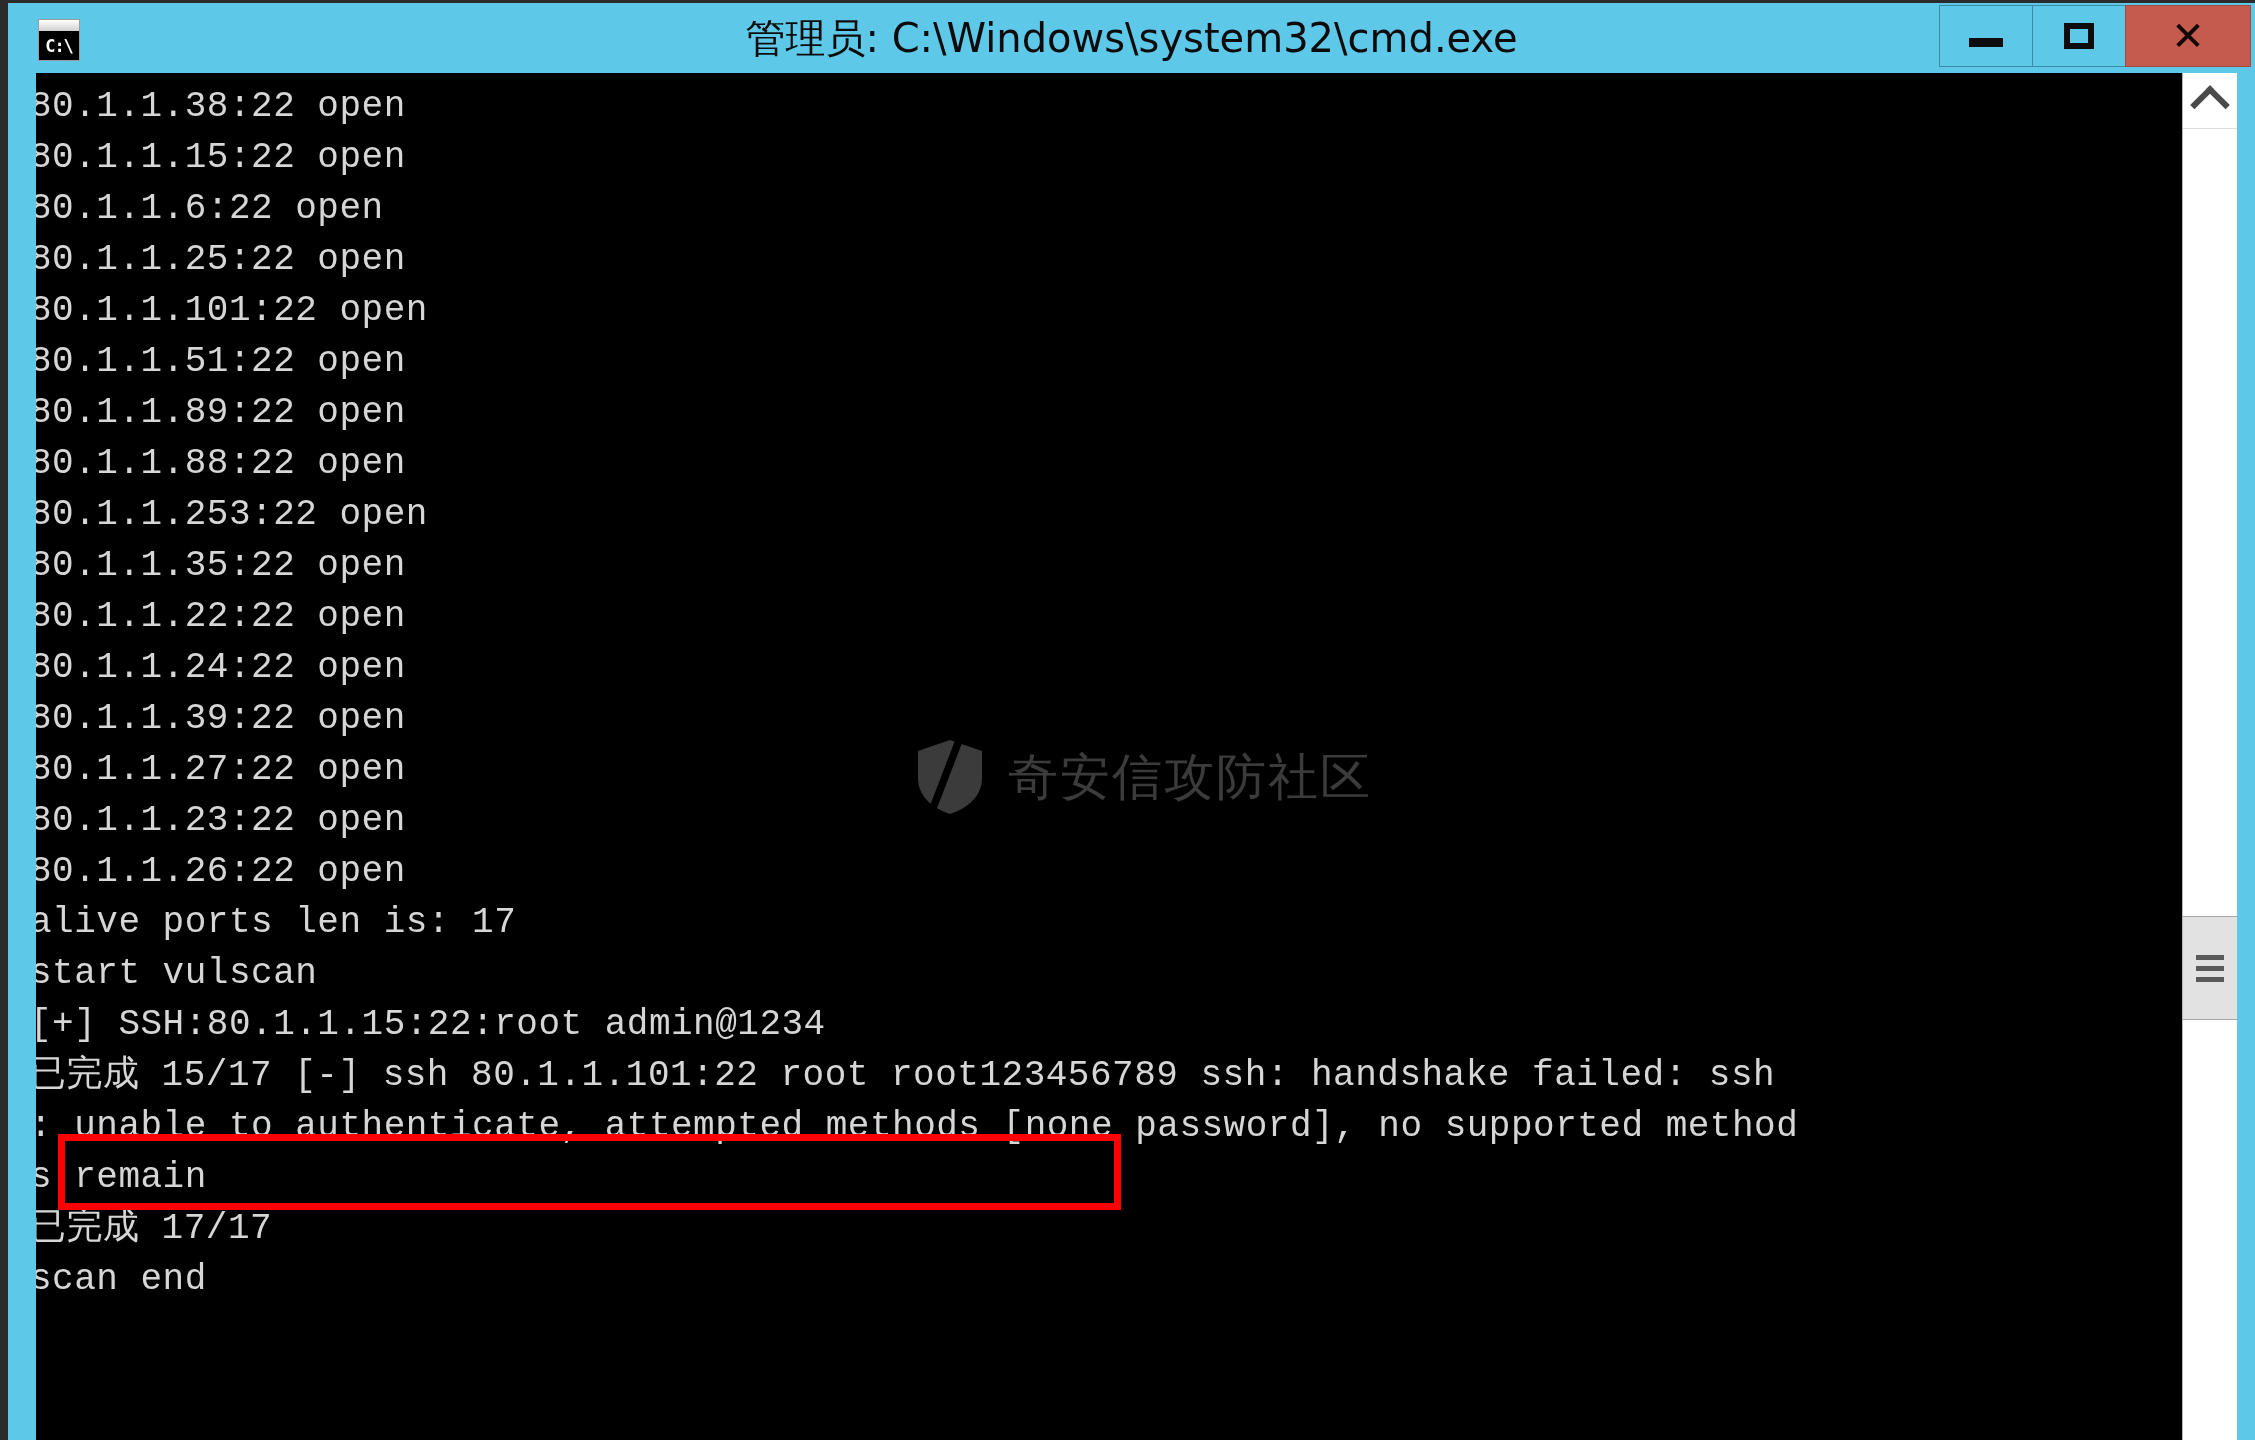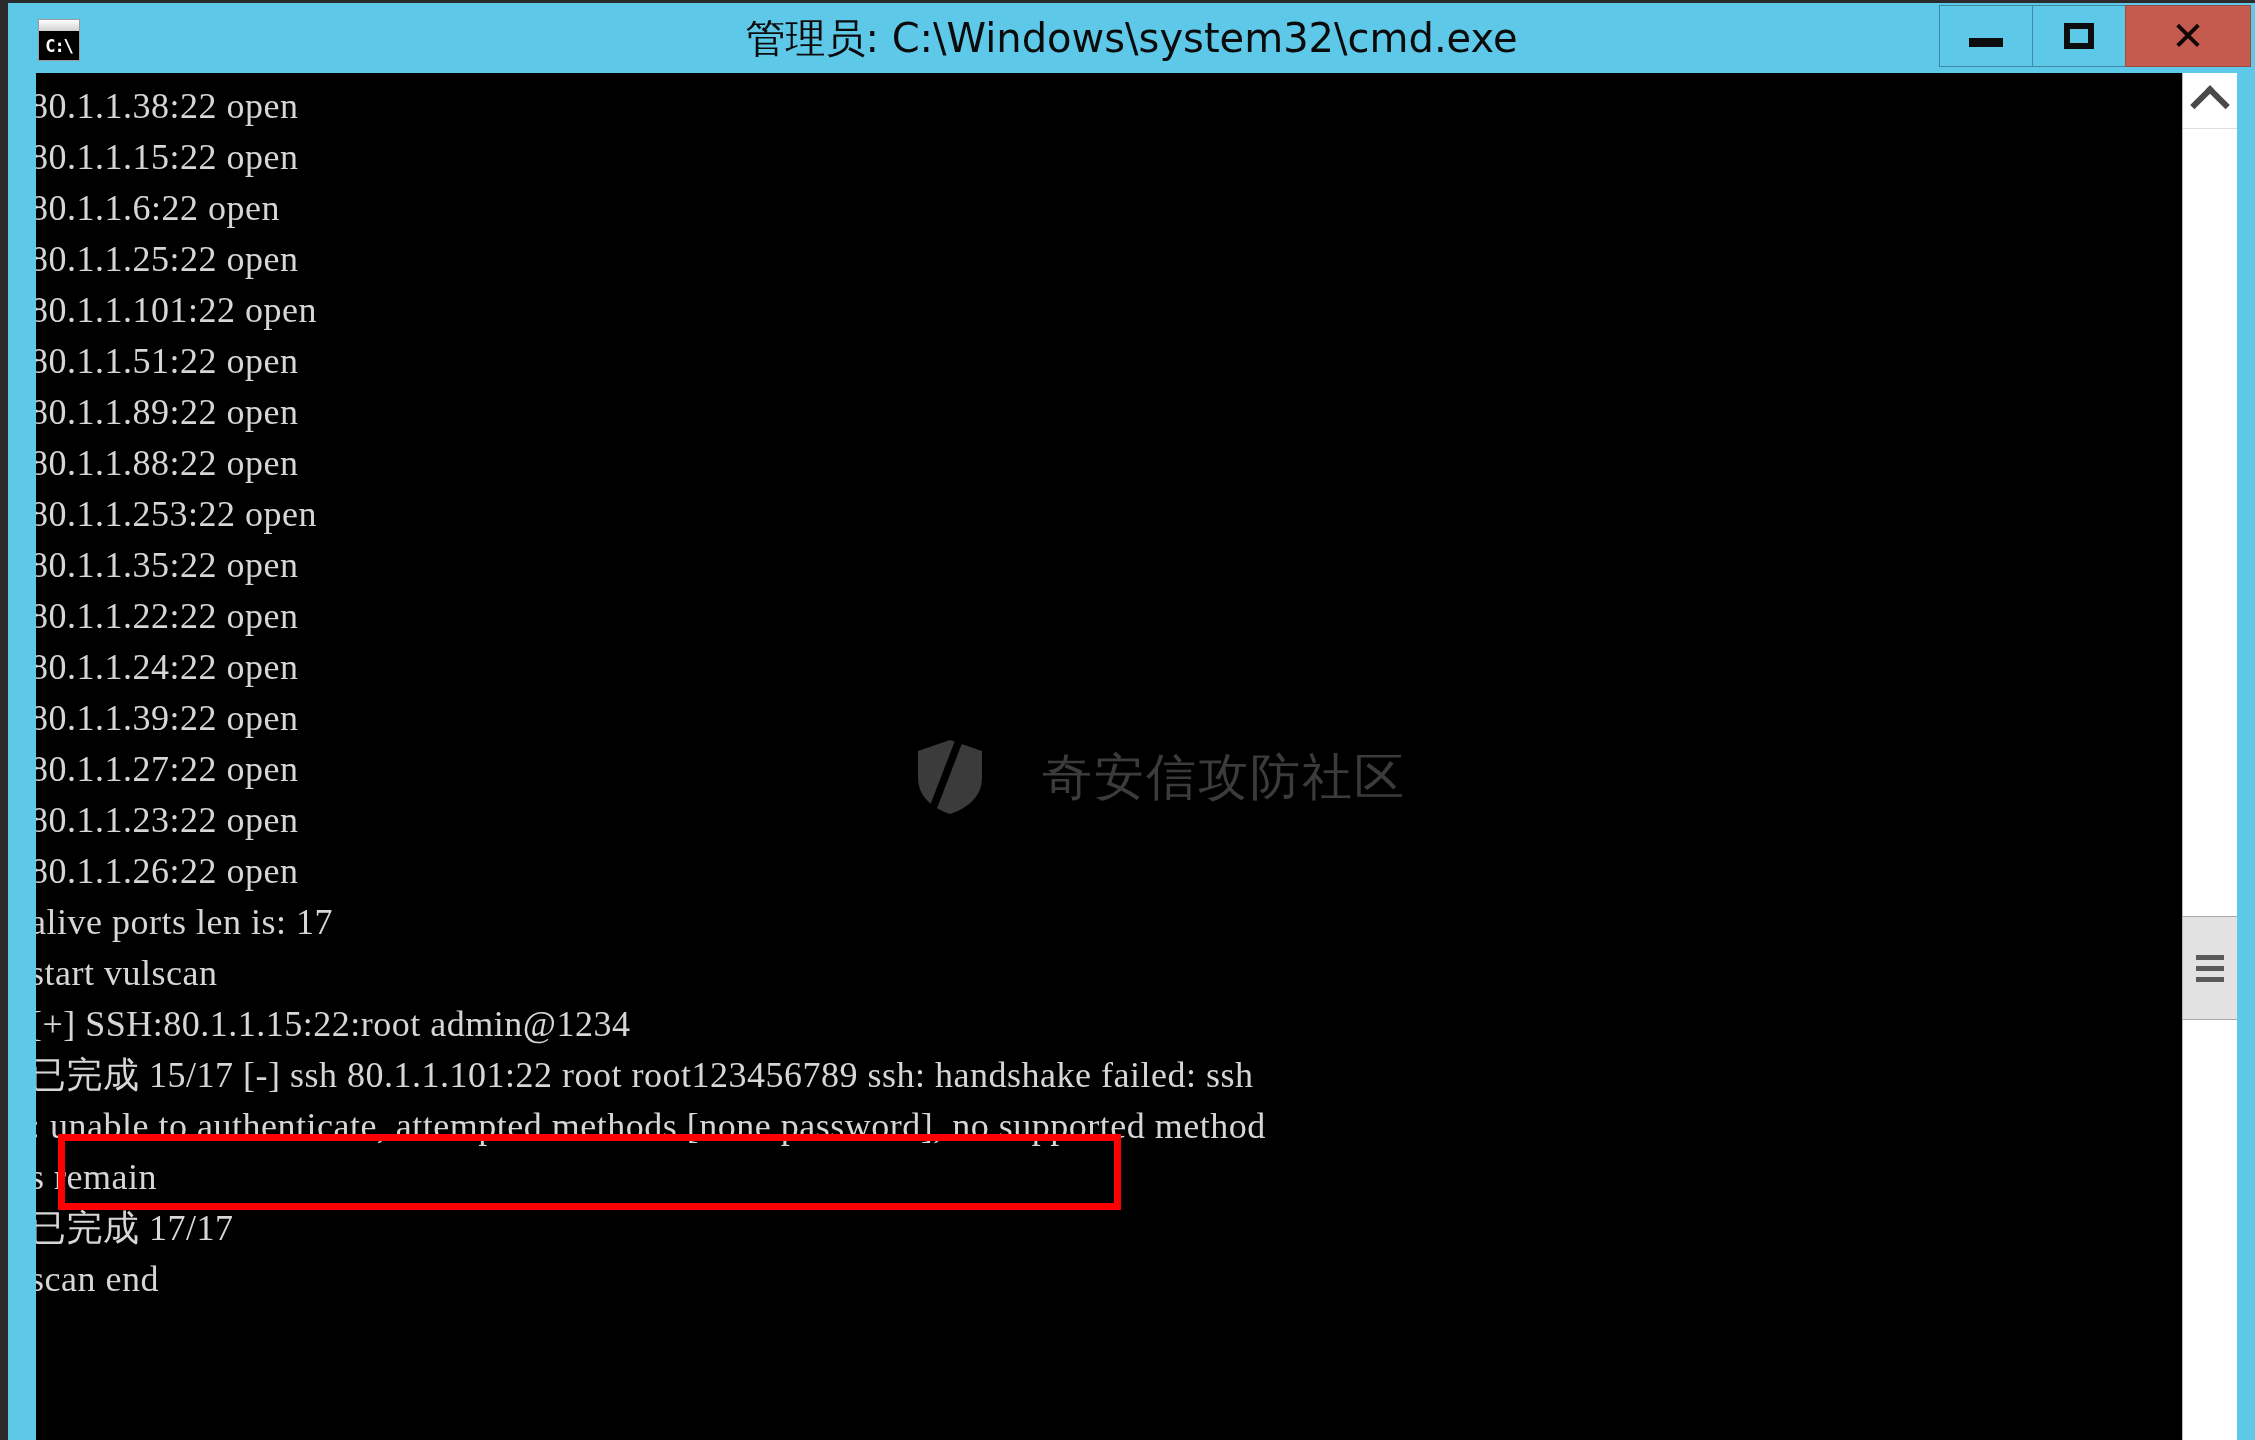--- a/index.html
+++ b/index.html
@@ -130,21 +130,21 @@
     width: 2155px;
     height: 1367px;
     background: #000000;
     overflow: hidden;
   }
   #console-text {
     position: absolute;
     left: -6px;
     top: 8px;
     color: #d6d6d6;
-    font-family: Liberation Serif, serif;
+    font-family: Liberation Mono, monospace;
     font-size: 36px;
     line-height: 51px;
     white-space: pre;
     letter-spacing: 0.5px;
   }
   #console-text .line {
     height: 51px;
   }
 
   
@@ -161,21 +161,20 @@
     width: 68px;
     height: 78px;
     margin-right: 24px;
   }
   #watermark .wm-text {
     color: #3b3b3b;
     font-family: "DejaVu Sans", "Liberation Sans", sans-serif;
     font-size: 50px;
     letter-spacing: 2px;
     white-space: nowrap;
-    margin-left: 34px;
   }
 
   
   #redbox {
     position: absolute;
     left: 22px;
     top: 1061px;
     width: 1063px;
     height: 76px;
     border: 7px solid #ff0000;

